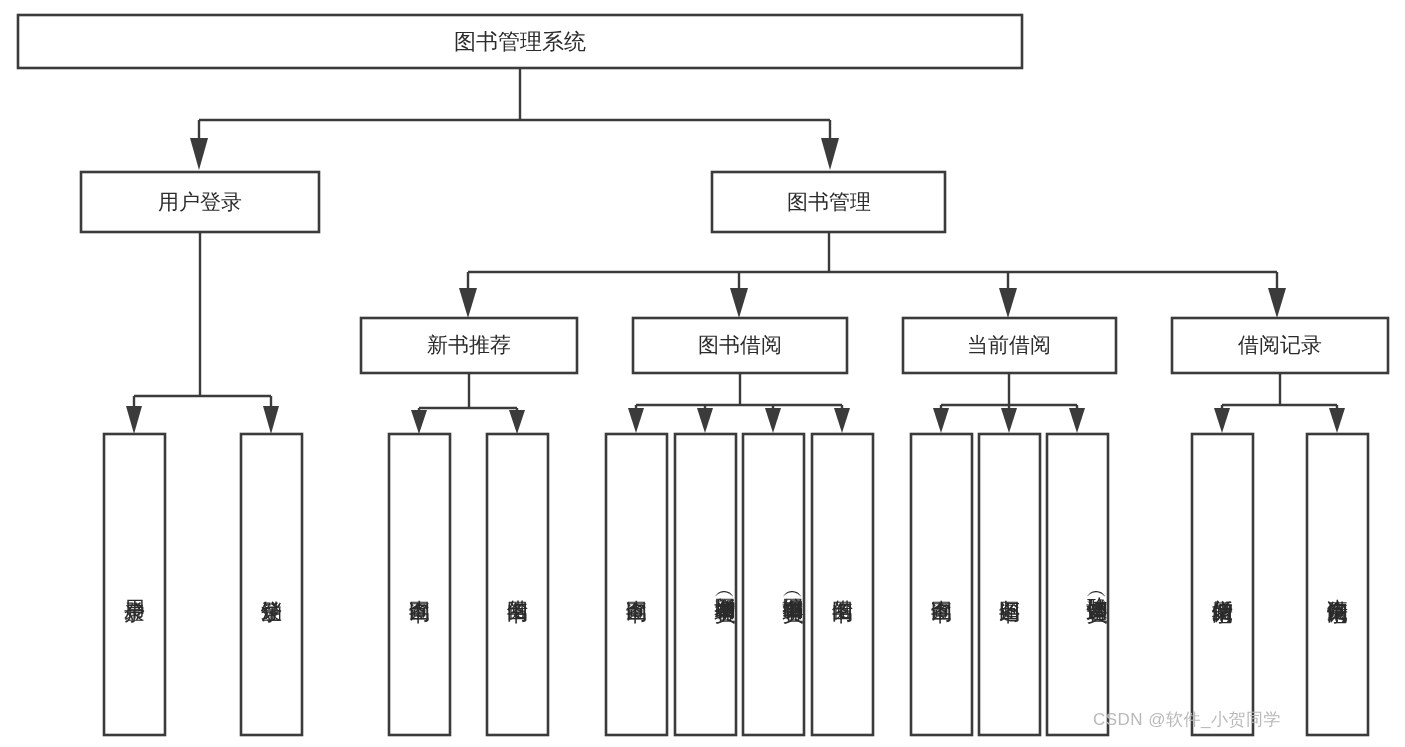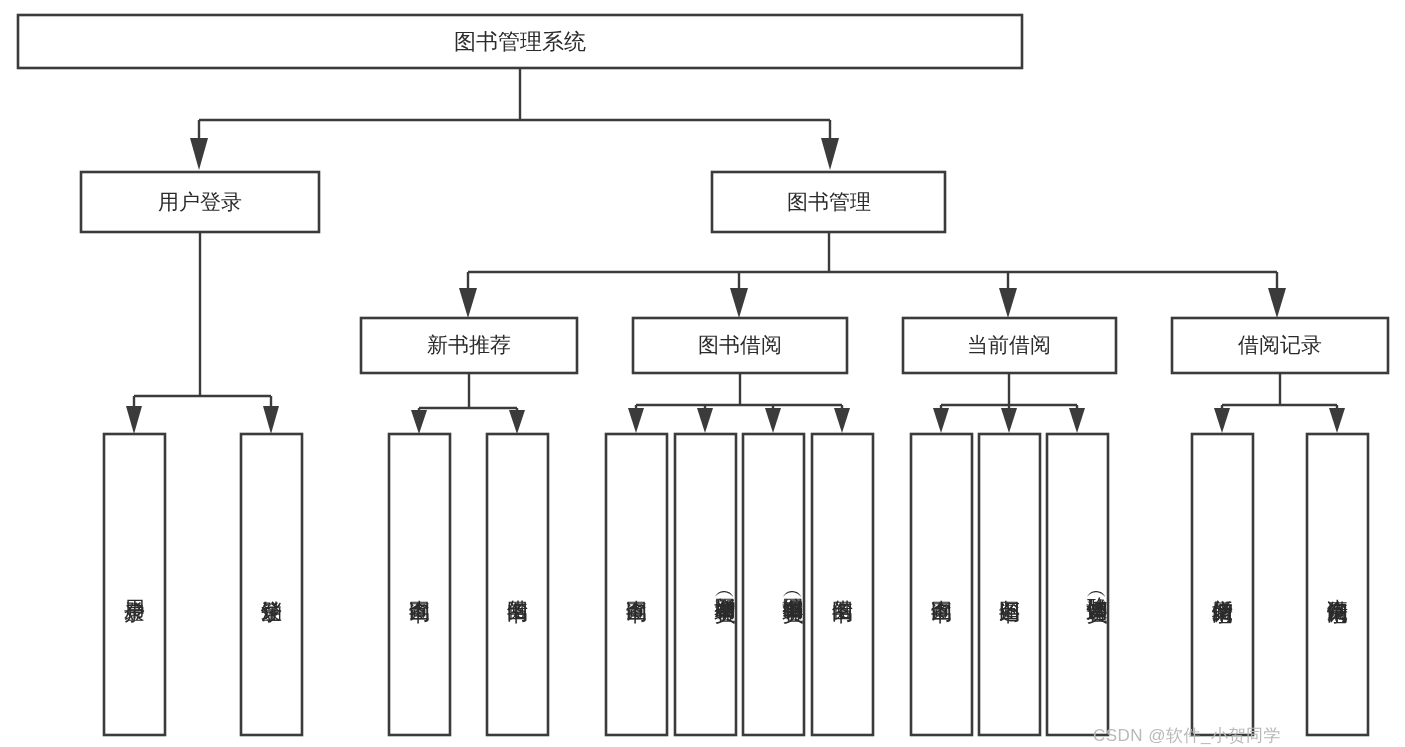--- a/index.html
+++ b/index.html
@@ -65,21 +65,21 @@
     line-height: 1.04;
     color: #2b2b2b;
     letter-spacing: 1px;
     white-space: nowrap;
     text-align: center;
     pointer-events: none;
   }
   .watermark {
     position: absolute;
     right: 8px;
-    bottom: 0;
+    bottom: 16px;
     font-family: "Liberation Sans", "DejaVu Sans", sans-serif;
     font-size: 17px;
     color: #b9b9b9;
     letter-spacing: 0.5px;
     white-space: nowrap;
   }
 </style>
 </head>
 <body>
 

